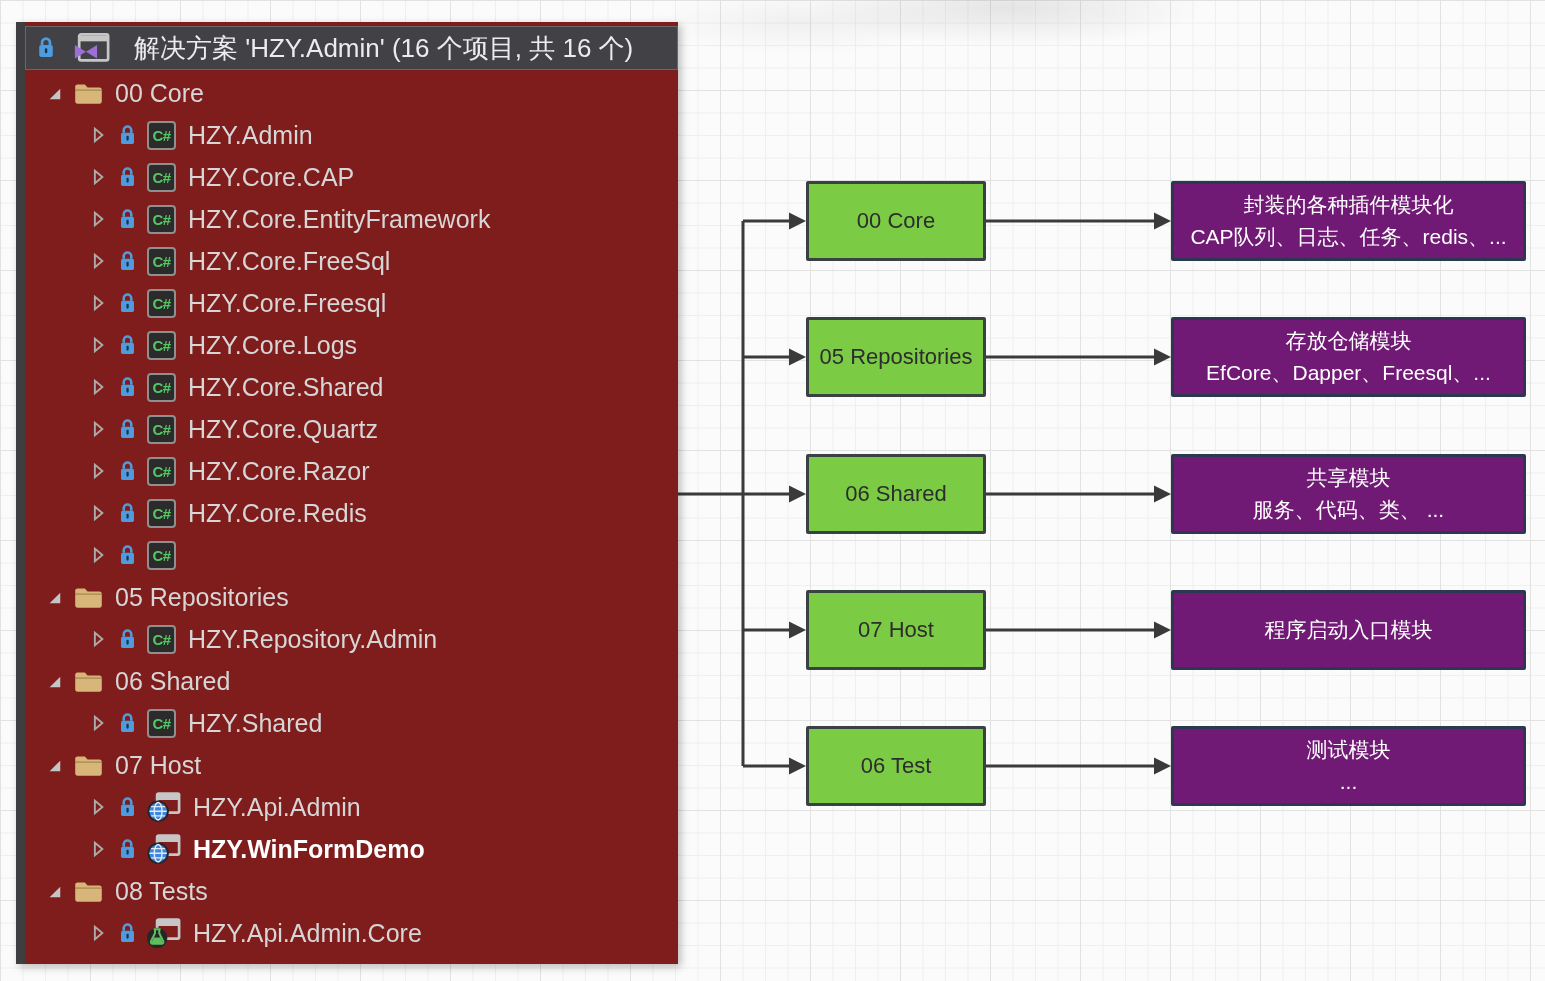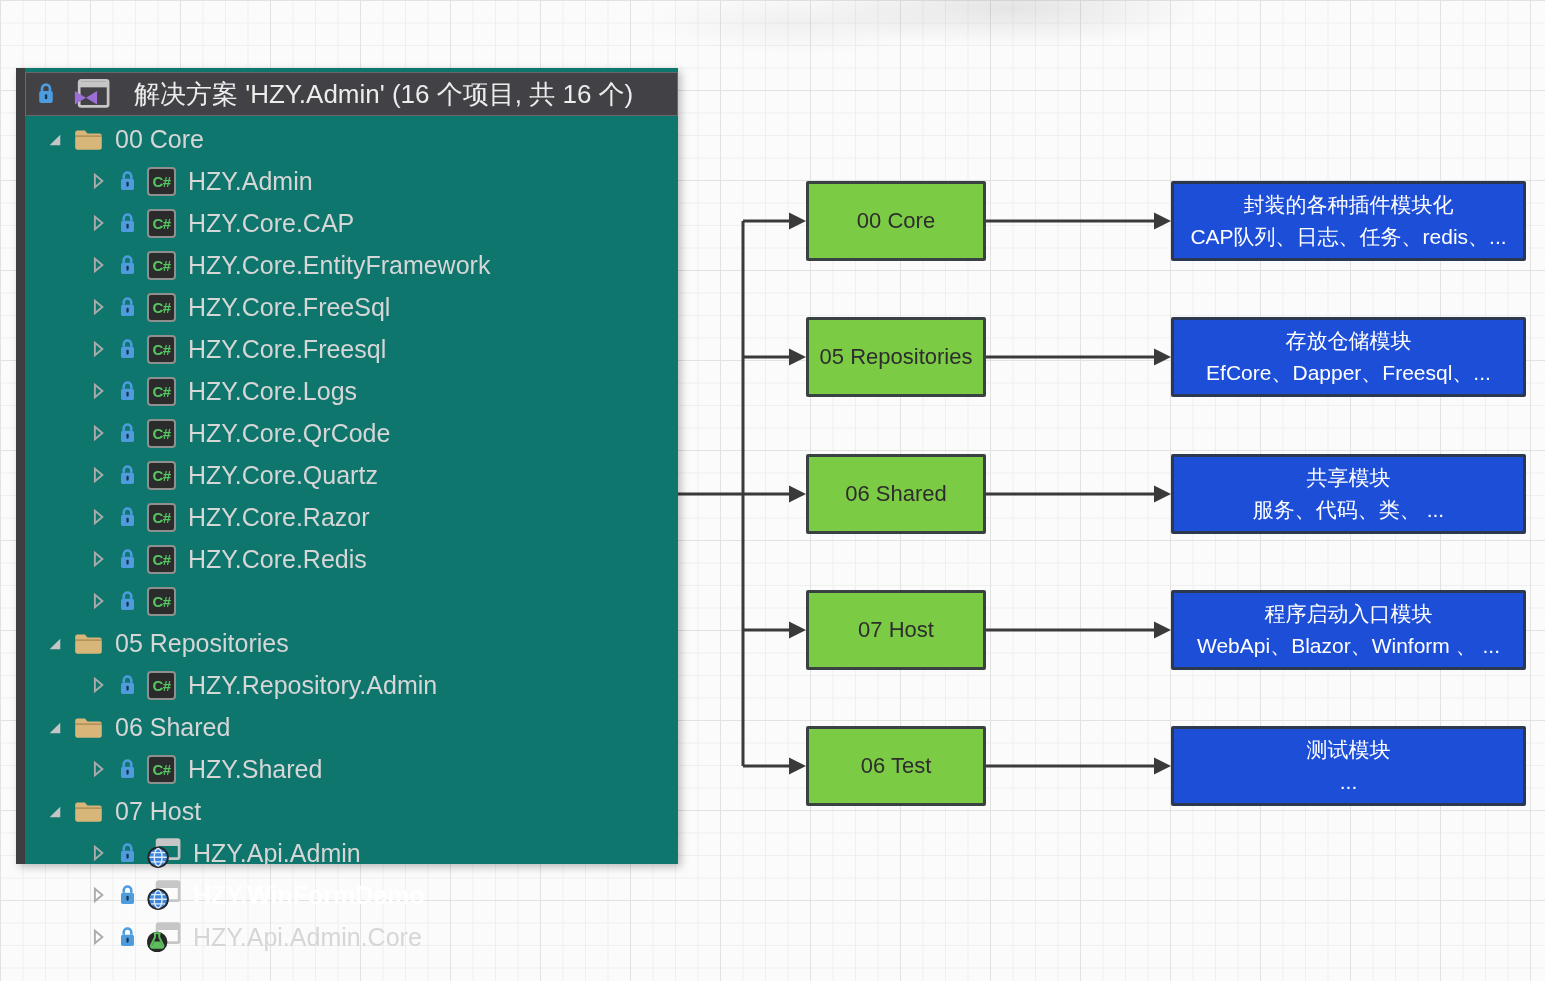--- a/index.html
+++ b/index.html
@@ -17,27 +17,27 @@
     background-size:auto,auto,90px 90px,90px 90px,22.5px 22.5px,22.5px 22.5px;
     position:relative;
   }
   .connectors{position:absolute;left:0;top:0;z-index:1;pointer-events:none;}
 
   
   .dbox{position:absolute;z-index:2;box-sizing:border-box;display:flex;flex-direction:column;
         align-items:center;justify-content:center;border-radius:2px;}
   .src{left:806px;width:180px;height:80px;background:#7CCB45;border:3px solid #3A4142;
        color:#2D2D2D;font-size:22px;}
-  .desc{left:1171px;width:355px;height:80px;background:#1d4ed8;border:3px solid #2C3850;
+  .desc{left:1171px;width:355px;height:80px;background:#701a75;border:3px solid #2C3850;
         color:#FFFFFF;font-size:21px;line-height:32px;text-align:center;}
   .r0{top:181px}.r1{top:317px}.r2{top:454px}.r3{top:590px}.r4{top:726px}
 
   
-  .panel{position:absolute;left:16px;top:22px;width:662px;height:796px;background:#0f766e;
-         z-index:3;box-shadow:3px 3px 8px rgba(0,0,0,0.25);box-sizing:border-box;padding-left:9px;margin-top:46px;}
+  .panel{position:absolute;left:16px;top:22px;width:662px;height:942px;background:#7f1d1d;
+         z-index:3;box-shadow:3px 3px 8px rgba(0,0,0,0.25);box-sizing:border-box;padding-left:9px;}
   .panel::before{content:"";position:absolute;left:0;top:0;bottom:0;width:9px;background:#3E3E41;}
   .se-header{margin-top:4px;height:44px;background:#414146;border:1px solid #68686C;
              display:flex;align-items:center;padding-left:10px;box-sizing:border-box;}
   .se-title{color:#ECECEC;font-size:26px;margin-left:12px;white-space:nowrap;}
   .tree{padding-top:2px;}
   .trow{display:flex;align-items:center;height:42px;color:#D6D6D6;font-size:25px;white-space:nowrap;}
   .folder-row{padding-left:18px;}
   .proj-row{padding-left:62px;}
   .exp{width:22px;height:22px;display:flex;align-items:center;justify-content:center;flex:0 0 auto;margin-right:9px;}
   .lockw{width:20px;height:23px;display:flex;align-items:center;margin-right:9px;flex:0 0 auto;}
@@ -142,21 +142,20 @@
   </div>
 <div class="dbox desc r2">
   <div>共享模块</div>
   <div>服务、代码、类、 ...</div>
 </div>
 <div class="dbox src r3">
     <span>07 Host</span>
   </div>
 <div class="dbox desc r3">
   <div>程序启动入口模块</div>
-  <div>WebApi、Blazor、Winform 、 ...</div>
 </div>
 <div class="dbox src r4">
     <span>06 Test</span>
   </div>
 <div class="dbox desc r4">
   <div>测试模块</div>
   <div>...</div>
 </div>
 
 <aside class="panel">
@@ -292,21 +291,21 @@
           </svg>
         </span>
       <span class="lockw">
           <svg width="19" height="23" viewBox="0 0 14 17">
             <use href="#i-lock"></use>
           </svg>
         </span>
       <span class="icow">
           <span class="cs-badge">C#</span>
         </span>
-      <span class="lbl">HZY.Core.QrCode</span>
+      <span class="lbl">HZY.Core.Shared</span>
     </div>
     <div class="trow proj-row">
       <span class="exp">
           <svg width="20" height="20" viewBox="0 0 16 16">
             <use href="#i-exp-closed"></use>
           </svg>
         </span>
       <span class="lockw">
           <svg width="19" height="23" viewBox="0 0 14 17">
             <use href="#i-lock"></use>
@@ -468,20 +467,33 @@
           </svg>
         </span>
       <span class="icow">
           <svg width="34" height="30" viewBox="0 0 27 24">
             <use href="#i-web"></use>
           </svg>
         </span>
       <span class="lbl">HZY.WinFormDemo</span>
     </div>
 
+    <div class="trow folder-row">
+      <span class="exp">
+          <svg width="20" height="20" viewBox="0 0 16 16">
+            <use href="#i-exp-open"></use>
+          </svg>
+        </span>
+      <span class="icow">
+          <svg width="29" height="23" viewBox="0 0 24 19">
+            <use href="#i-folder"></use>
+          </svg>
+        </span>
+      <span class="lbl">08 Tests</span>
+    </div>
     <div class="trow proj-row">
       <span class="exp">
           <svg width="20" height="20" viewBox="0 0 16 16">
             <use href="#i-exp-closed"></use>
           </svg>
         </span>
       <span class="lockw">
           <svg width="19" height="23" viewBox="0 0 14 17">
             <use href="#i-lock"></use>
           </svg>

